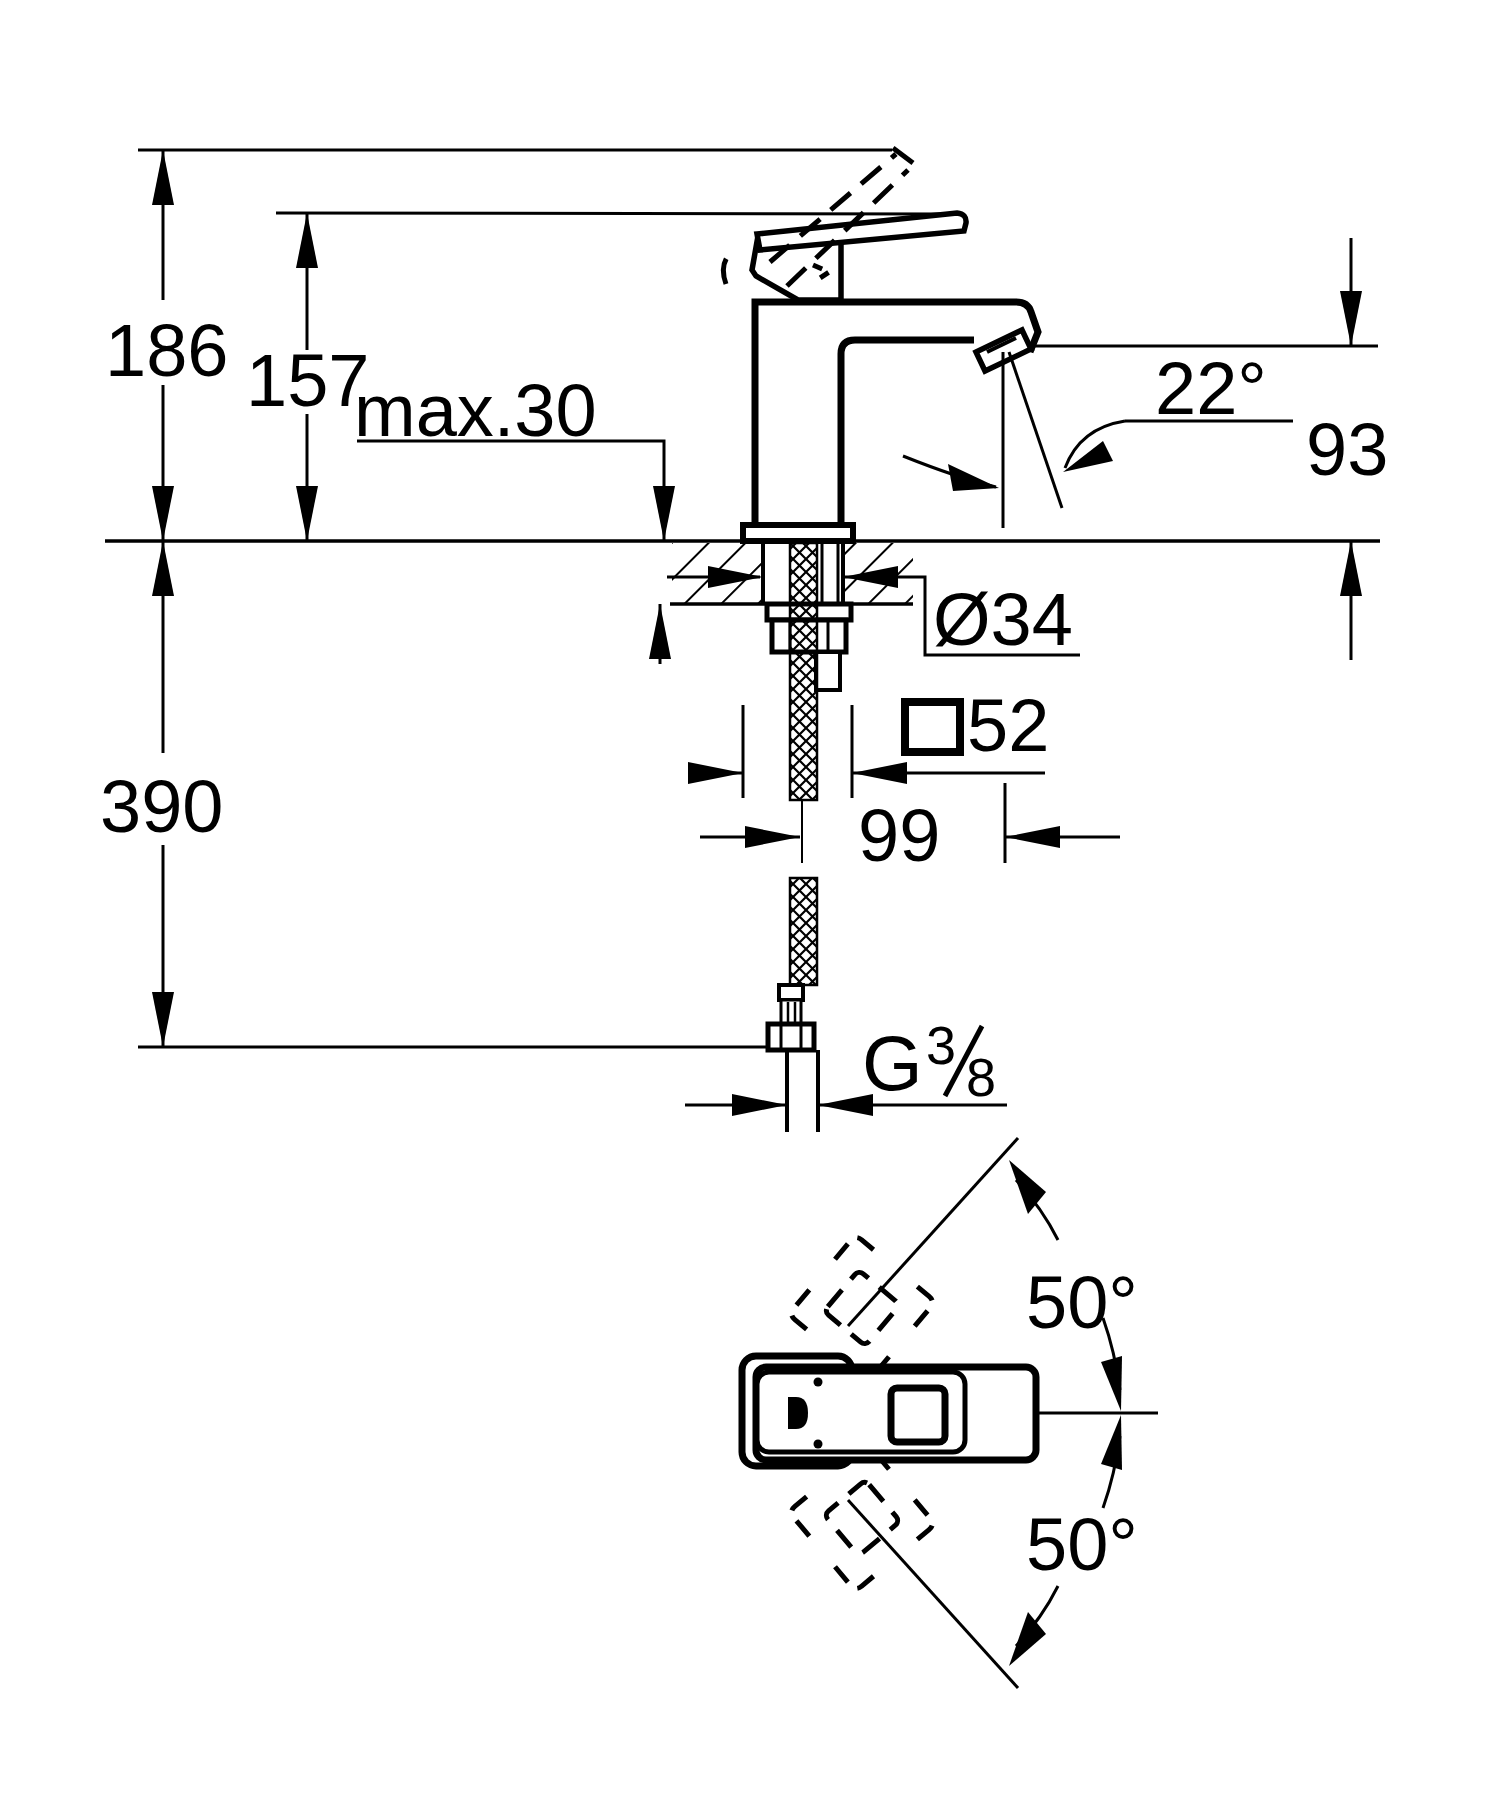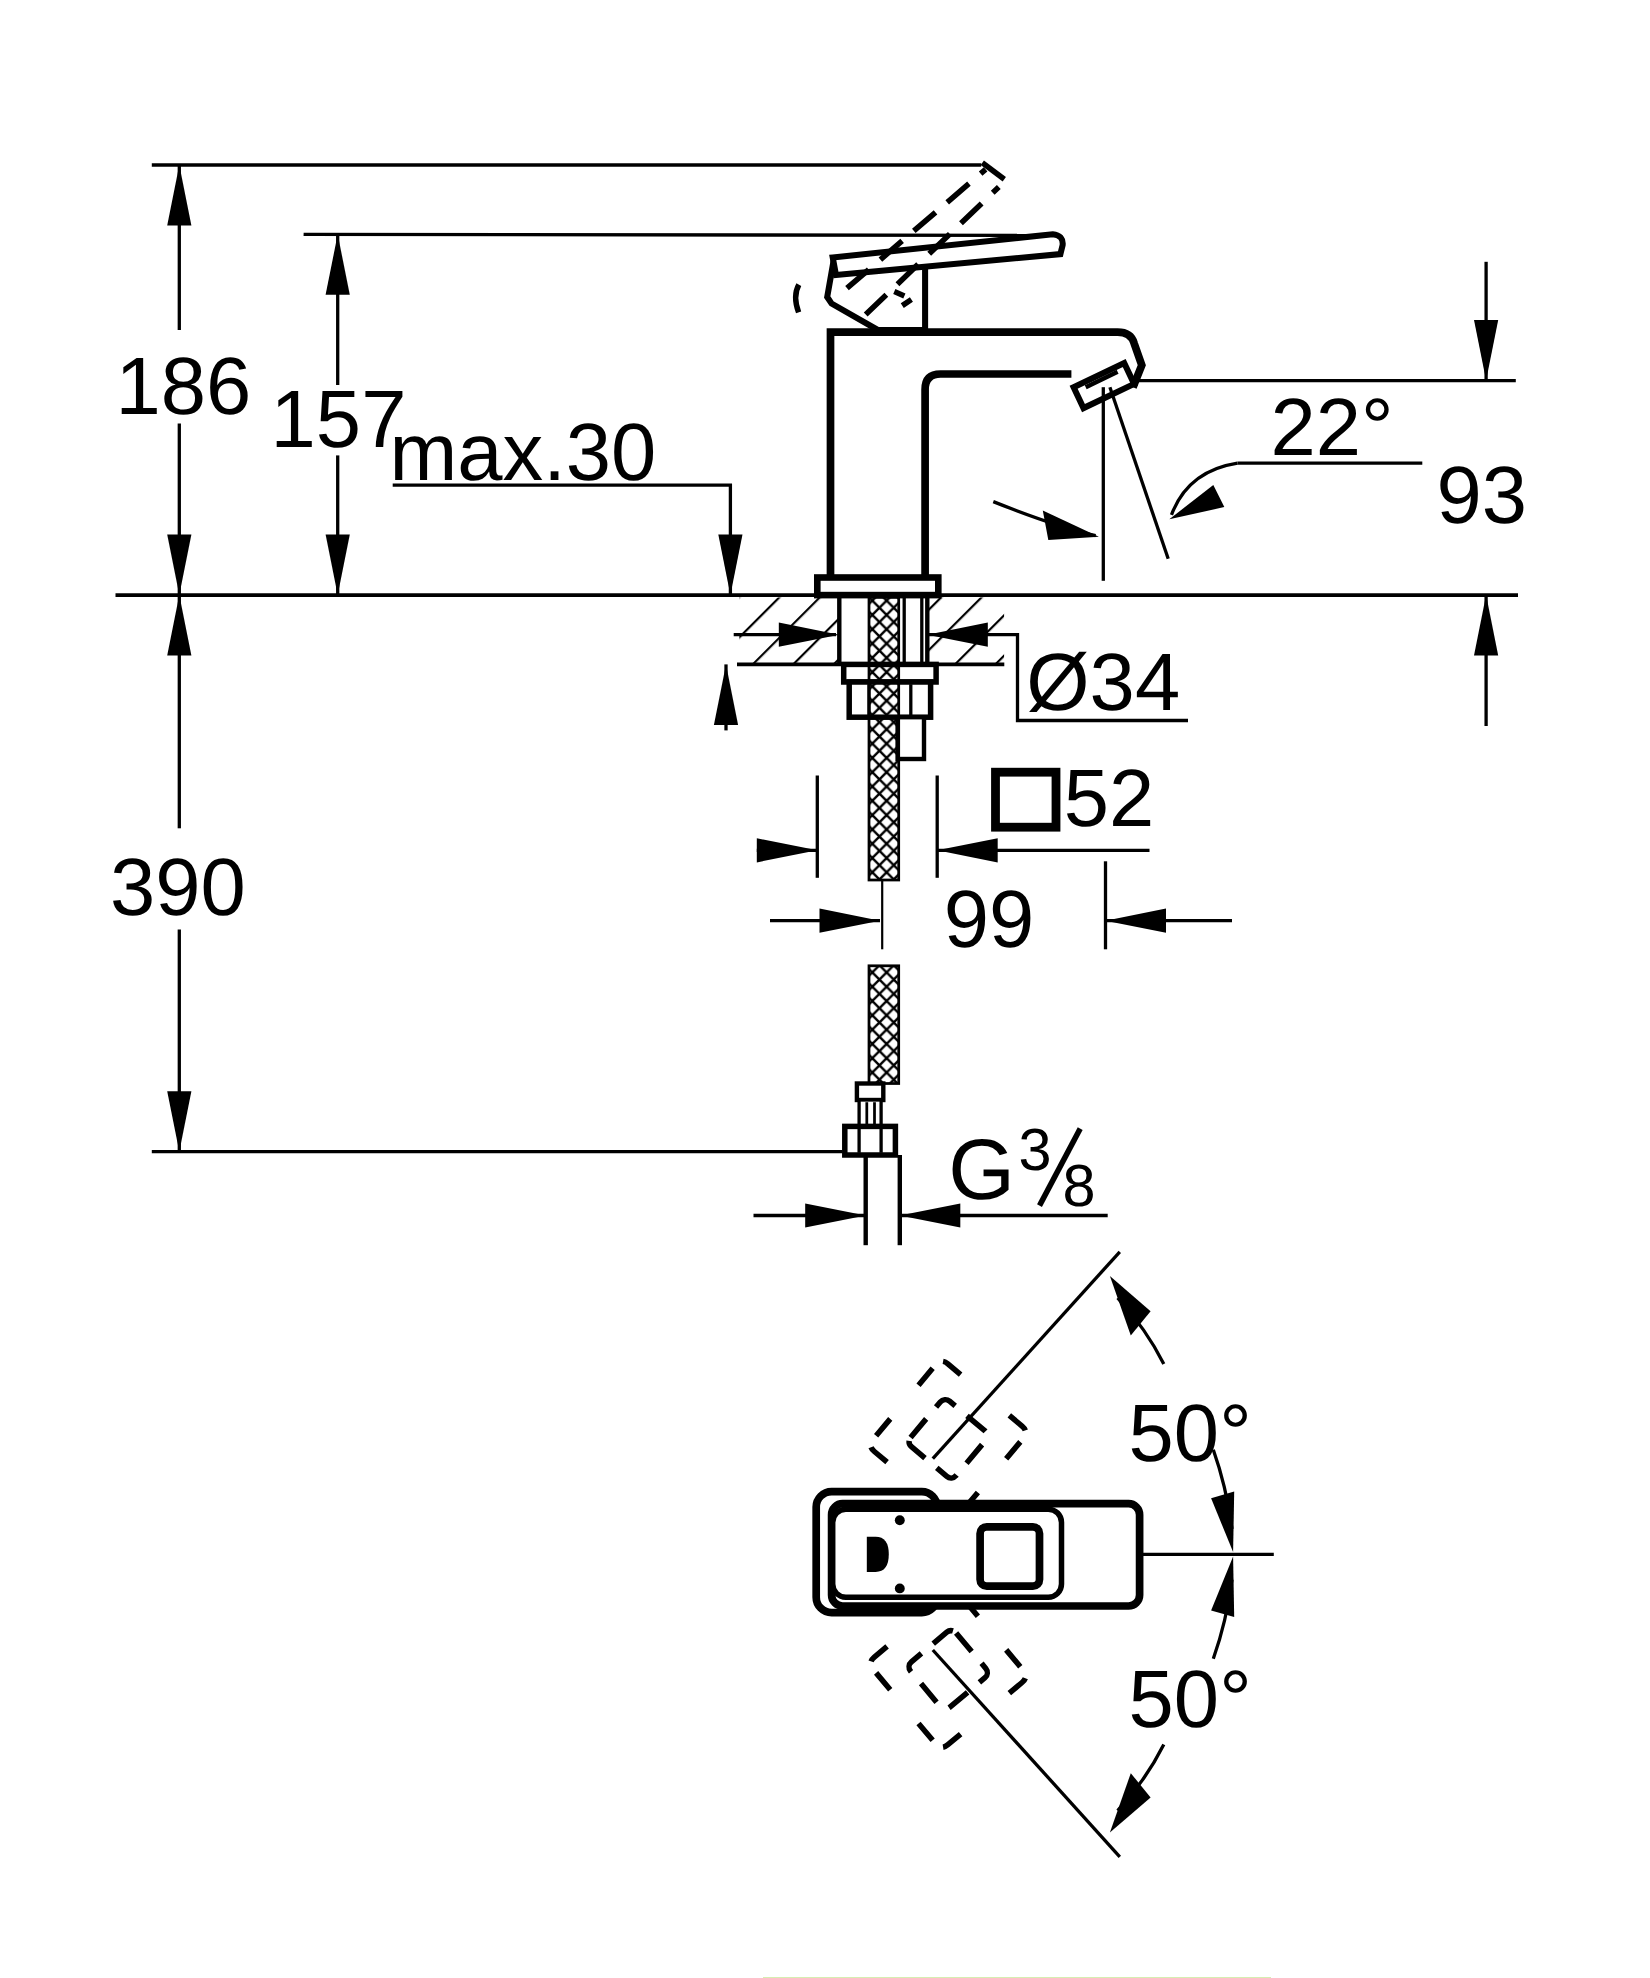--- a/index.html
+++ b/index.html
@@ -1,16 +1,16 @@
 <!DOCTYPE html>
 <html><head>
 <meta charset="utf-8">
 <style>
   html,body{margin:0;padding:0;background:#ffffff;}
-  .stage{width:1500px;height:1798px;position:relative;background:#84cc16;overflow:hidden;}
+  .stage{width:1500px;height:1798px;position:relative;background:#0369a1;overflow:hidden;}
   svg{display:block;}
   text{font-family:"Liberation Sans", sans-serif; fill:#000;}
 </style>
 </head>
 <body>
 
 <div class="stage">
 <svg viewBox="0 0 1500 1798" width="1500" height="1798">
   <defs>
     <pattern id="hatch" width="26" height="26" patternUnits="userSpaceOnUse" patternTransform="rotate(45)">

